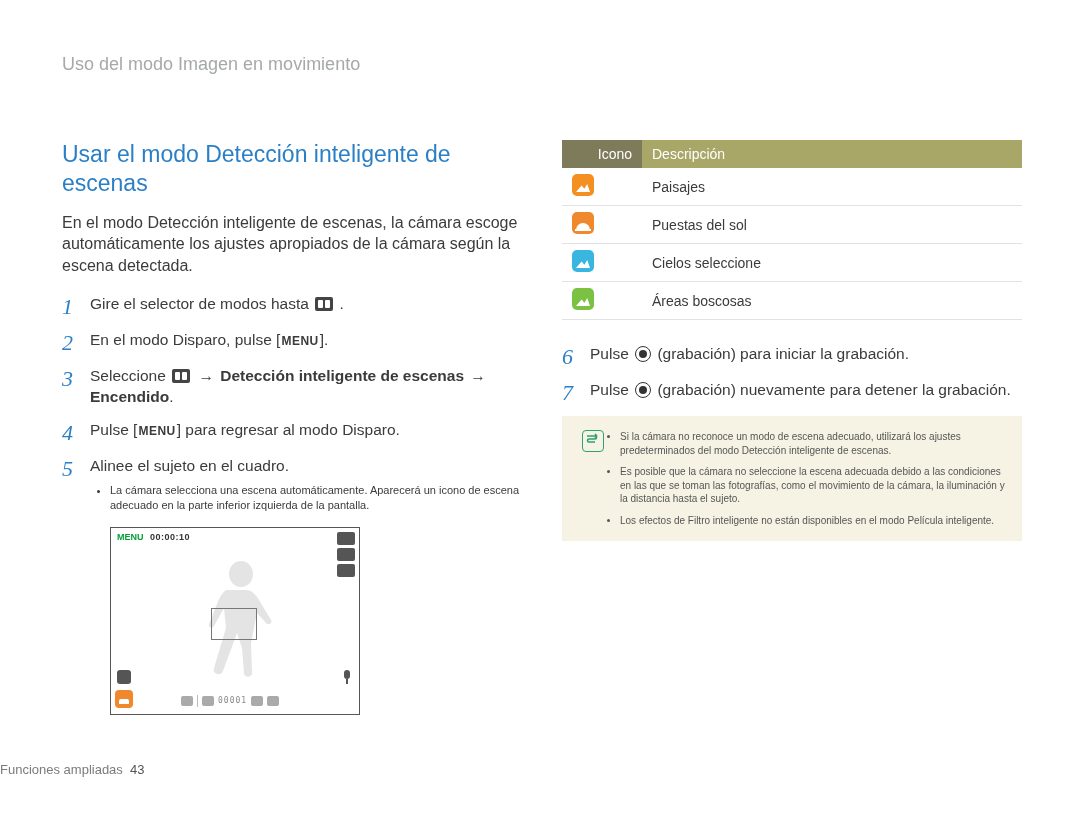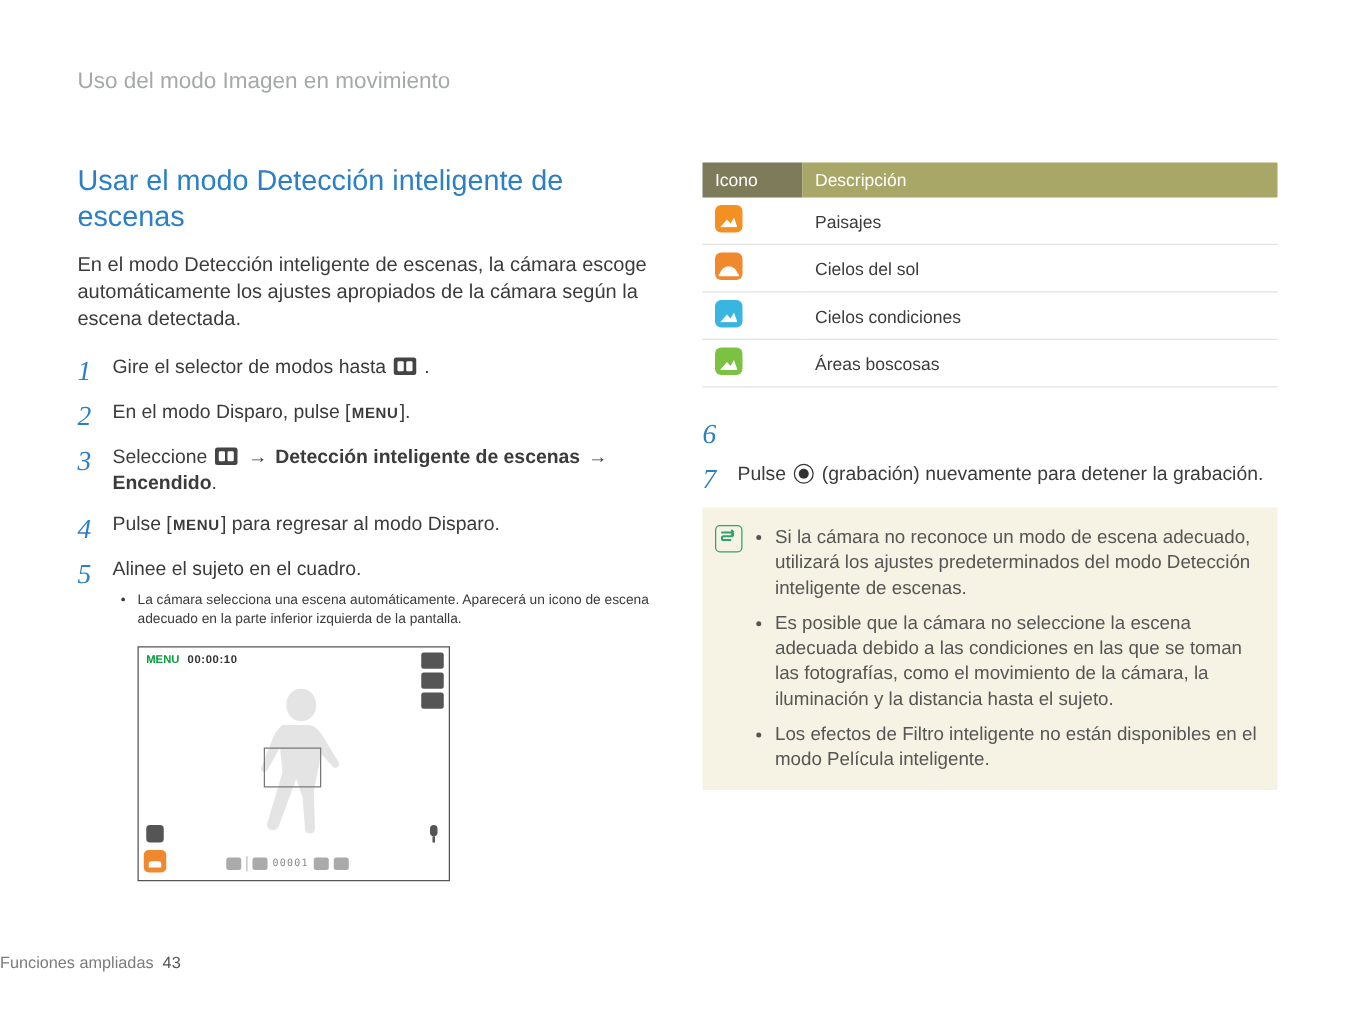--- a/index.html
+++ b/index.html
@@ -28,21 +28,21 @@
   .breadcrumb{
     position:absolute;
     left:62px; top:54px;
     color:#a5a9aa;
     font-size:18px;
     font-weight:300;
     font-family:"Segoe UI",Arial,sans-serif;
   }
   .columns{
     position:absolute;
-    left:62px; top:130px;
+    left:62px; top:140px;
     width:960px;
     display:flex;
     gap:40px;
   }
   .col-left{width:460px;}
   .col-right{width:460px;}
   h1.section-title{
     color:var(--blue);
     font-size:23px;
     font-weight:400;
@@ -181,21 +181,21 @@
     width:100%;
     font-size:14px;
     margin-bottom:24px;
   }
   table.scene-table th{
     text-align:left;
     color:#fff;
     font-weight:400;
     padding:6px 10px;
   }
-  table.scene-table th.th-icon{background:var(--table-head-icon);width:60px;}
+  table.scene-table th.th-icon{background:var(--table-head-icon);width:60px;text-align:right;}
   table.scene-table th.th-desc{background:var(--table-head);}
   table.scene-table td{
     padding:6px 10px;
     border-bottom:1px solid #e2e2e2;
     vertical-align:middle;
   }
   table.scene-table td.td-icon{width:60px;text-align:left;}
   .scene-chip{
     display:inline-block;width:22px;height:22px;border-radius:5px;position:relative;
   }
@@ -220,23 +220,22 @@
   .scene-chip.forest{background:var(--green);}
   .scene-chip.forest::after{
     left:4px;bottom:4px;width:14px;height:8px;background:#fff;
     clip-path:polygon(0 100%,40% 20%,60% 60%,80% 0,100% 100%);
   }
 
   
   .note-box{
     display:flex;
     background:var(--note-bg);
-    padding:14px 14px 14px 10px;
-    gap:10px;
-    font-size:15px;
+    padding:14px 14px 14px 20px;
+    font-size:10px;
     color:#555;
     line-height:1.35;
   }
   .note-icon-wrap{flex:0 0 22px;}
   .note-icon{
     width:20px;height:20px;border:1.5px solid var(--note-icon);border-radius:4px;
     position:relative;color:var(--note-icon);
   }
   .note-icon svg{position:absolute;left:2px;top:2px;width:14px;height:14px;}
   .note-box ul{list-style:disc;margin:0;padding-left:16px;}
@@ -343,36 +342,41 @@
           <th class="th-desc">Descripción</th>
         </tr>
       </thead>
       <tbody>
         <tr>
           <td class="td-icon"><span class="scene-chip landscape"></span></td>
           <td>Paisajes</td>
         </tr>
         <tr>
           <td class="td-icon"><span class="scene-chip sunset"></span></td>
-          <td>Cielos del sol</td>
+          <td>Puestas del sol</td>
         </tr>
         <tr>
           <td class="td-icon"><span class="scene-chip sky"></span></td>
-          <td>Cielos condiciones</td>
+          <td>Cielos seleccione</td>
         </tr>
         <tr>
           <td class="td-icon"><span class="scene-chip forest"></span></td>
           <td>Áreas boscosas</td>
         </tr>
       </tbody>
     </table>
 
     <ol class="steps">
       <li>
         <span class="step-num">6</span>
+        <span class="step-body">
+          <span>Pulse </span>
+          <span class="rec-icon"></span>
+          <span> (grabación) para iniciar la grabación.</span>
+        </span>
       </li>
       <li>
         <span class="step-num">7</span>
         <span class="step-body">
           <span>Pulse </span>
           <span class="rec-icon"></span>
           <span> (grabación) nuevamente para detener la grabación.</span>
         </span>
       </li>
     </ol>

